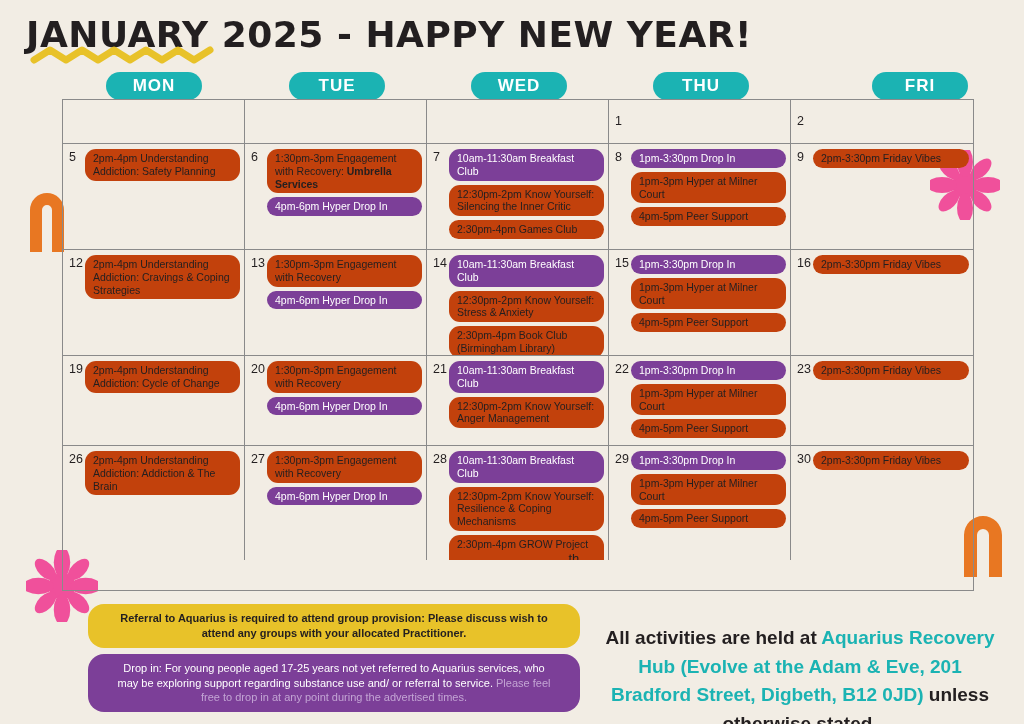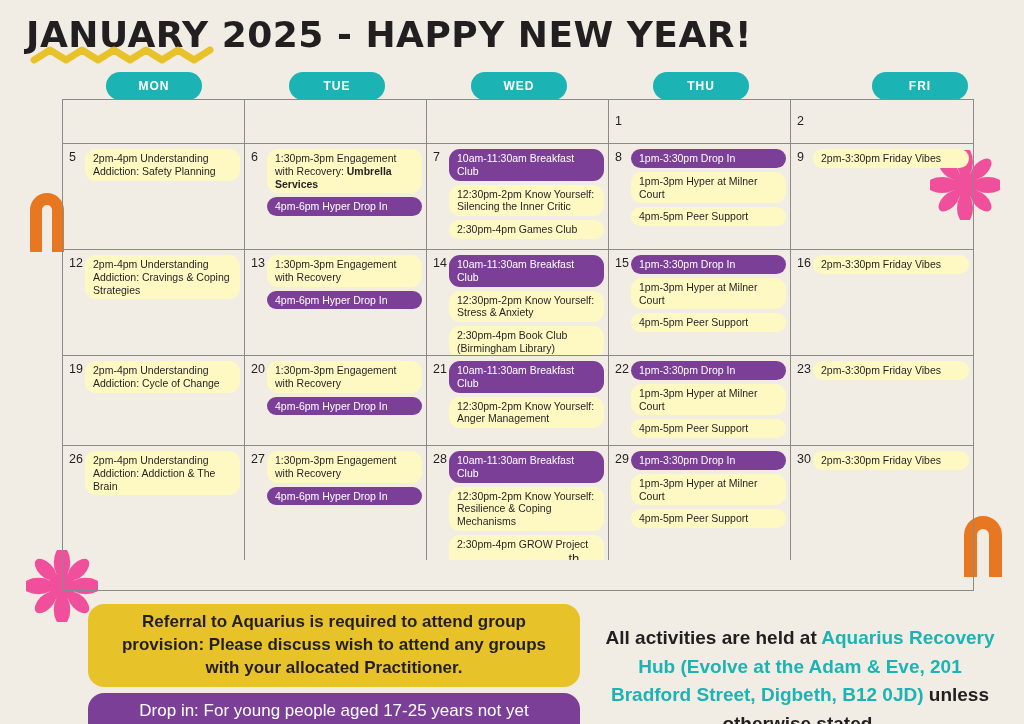--- a/index.html
+++ b/index.html
@@ -27,21 +27,21 @@
   
   .dayhead-row { position: absolute; left: 62px; top: 72px; width: 912px; height: 28px; }
   .daypill {
     position: absolute;
     height: 28px;
     width: 96px;
     border-radius: 14px;
     background: #1bb3b3;
     color: #ffffff;
     font-weight: bold;
-    font-size: 12px;
+    font-size: 17px;
     letter-spacing: 1px;
     display: flex;
     align-items: center;
     justify-content: center;
   }
 
   
   .grid {
     position: absolute;
     left: 62px; top: 99px;
@@ -70,34 +70,34 @@
 
   .ev {
     display: block;
     border-radius: 11px;
     padding: 3px 8px;
     margin-bottom: 4px;
     font-size: 10.5px;
     line-height: 1.22;
     color: #231f20;
   }
-  .ev.yellow { background: #fef9c3; }
+  .ev.yellow { background: #c2410c; }
   .ev.purple { background: #7c3f98; color: #ffffff; }
   .ev b { font-weight: bold; }
   .ev sup { font-size: 13px; vertical-align: super; }
 
   
   .deco { position: absolute; }
 
   
   .foot-left { position: absolute; left: 88px; top: 604px; width: 492px; }
   .foot-note {
     border-radius: 16px;
     padding: 7px 26px;
-    font-size: 17px;
+    font-size: 11px;
     line-height: 1.35;
     text-align: center;
   }
   .foot-note.yellow { background: #e8c229; color: #231f20; font-weight: bold; }
   .foot-note.purple { background: #7c3f98; color: #ffffff; margin-top: 6px; }
   .foot-note.purple .dim { color: #c3a4d4; }
 
   .foot-right {
     position: absolute;
     left: 600px; top: 624px; width: 400px;

